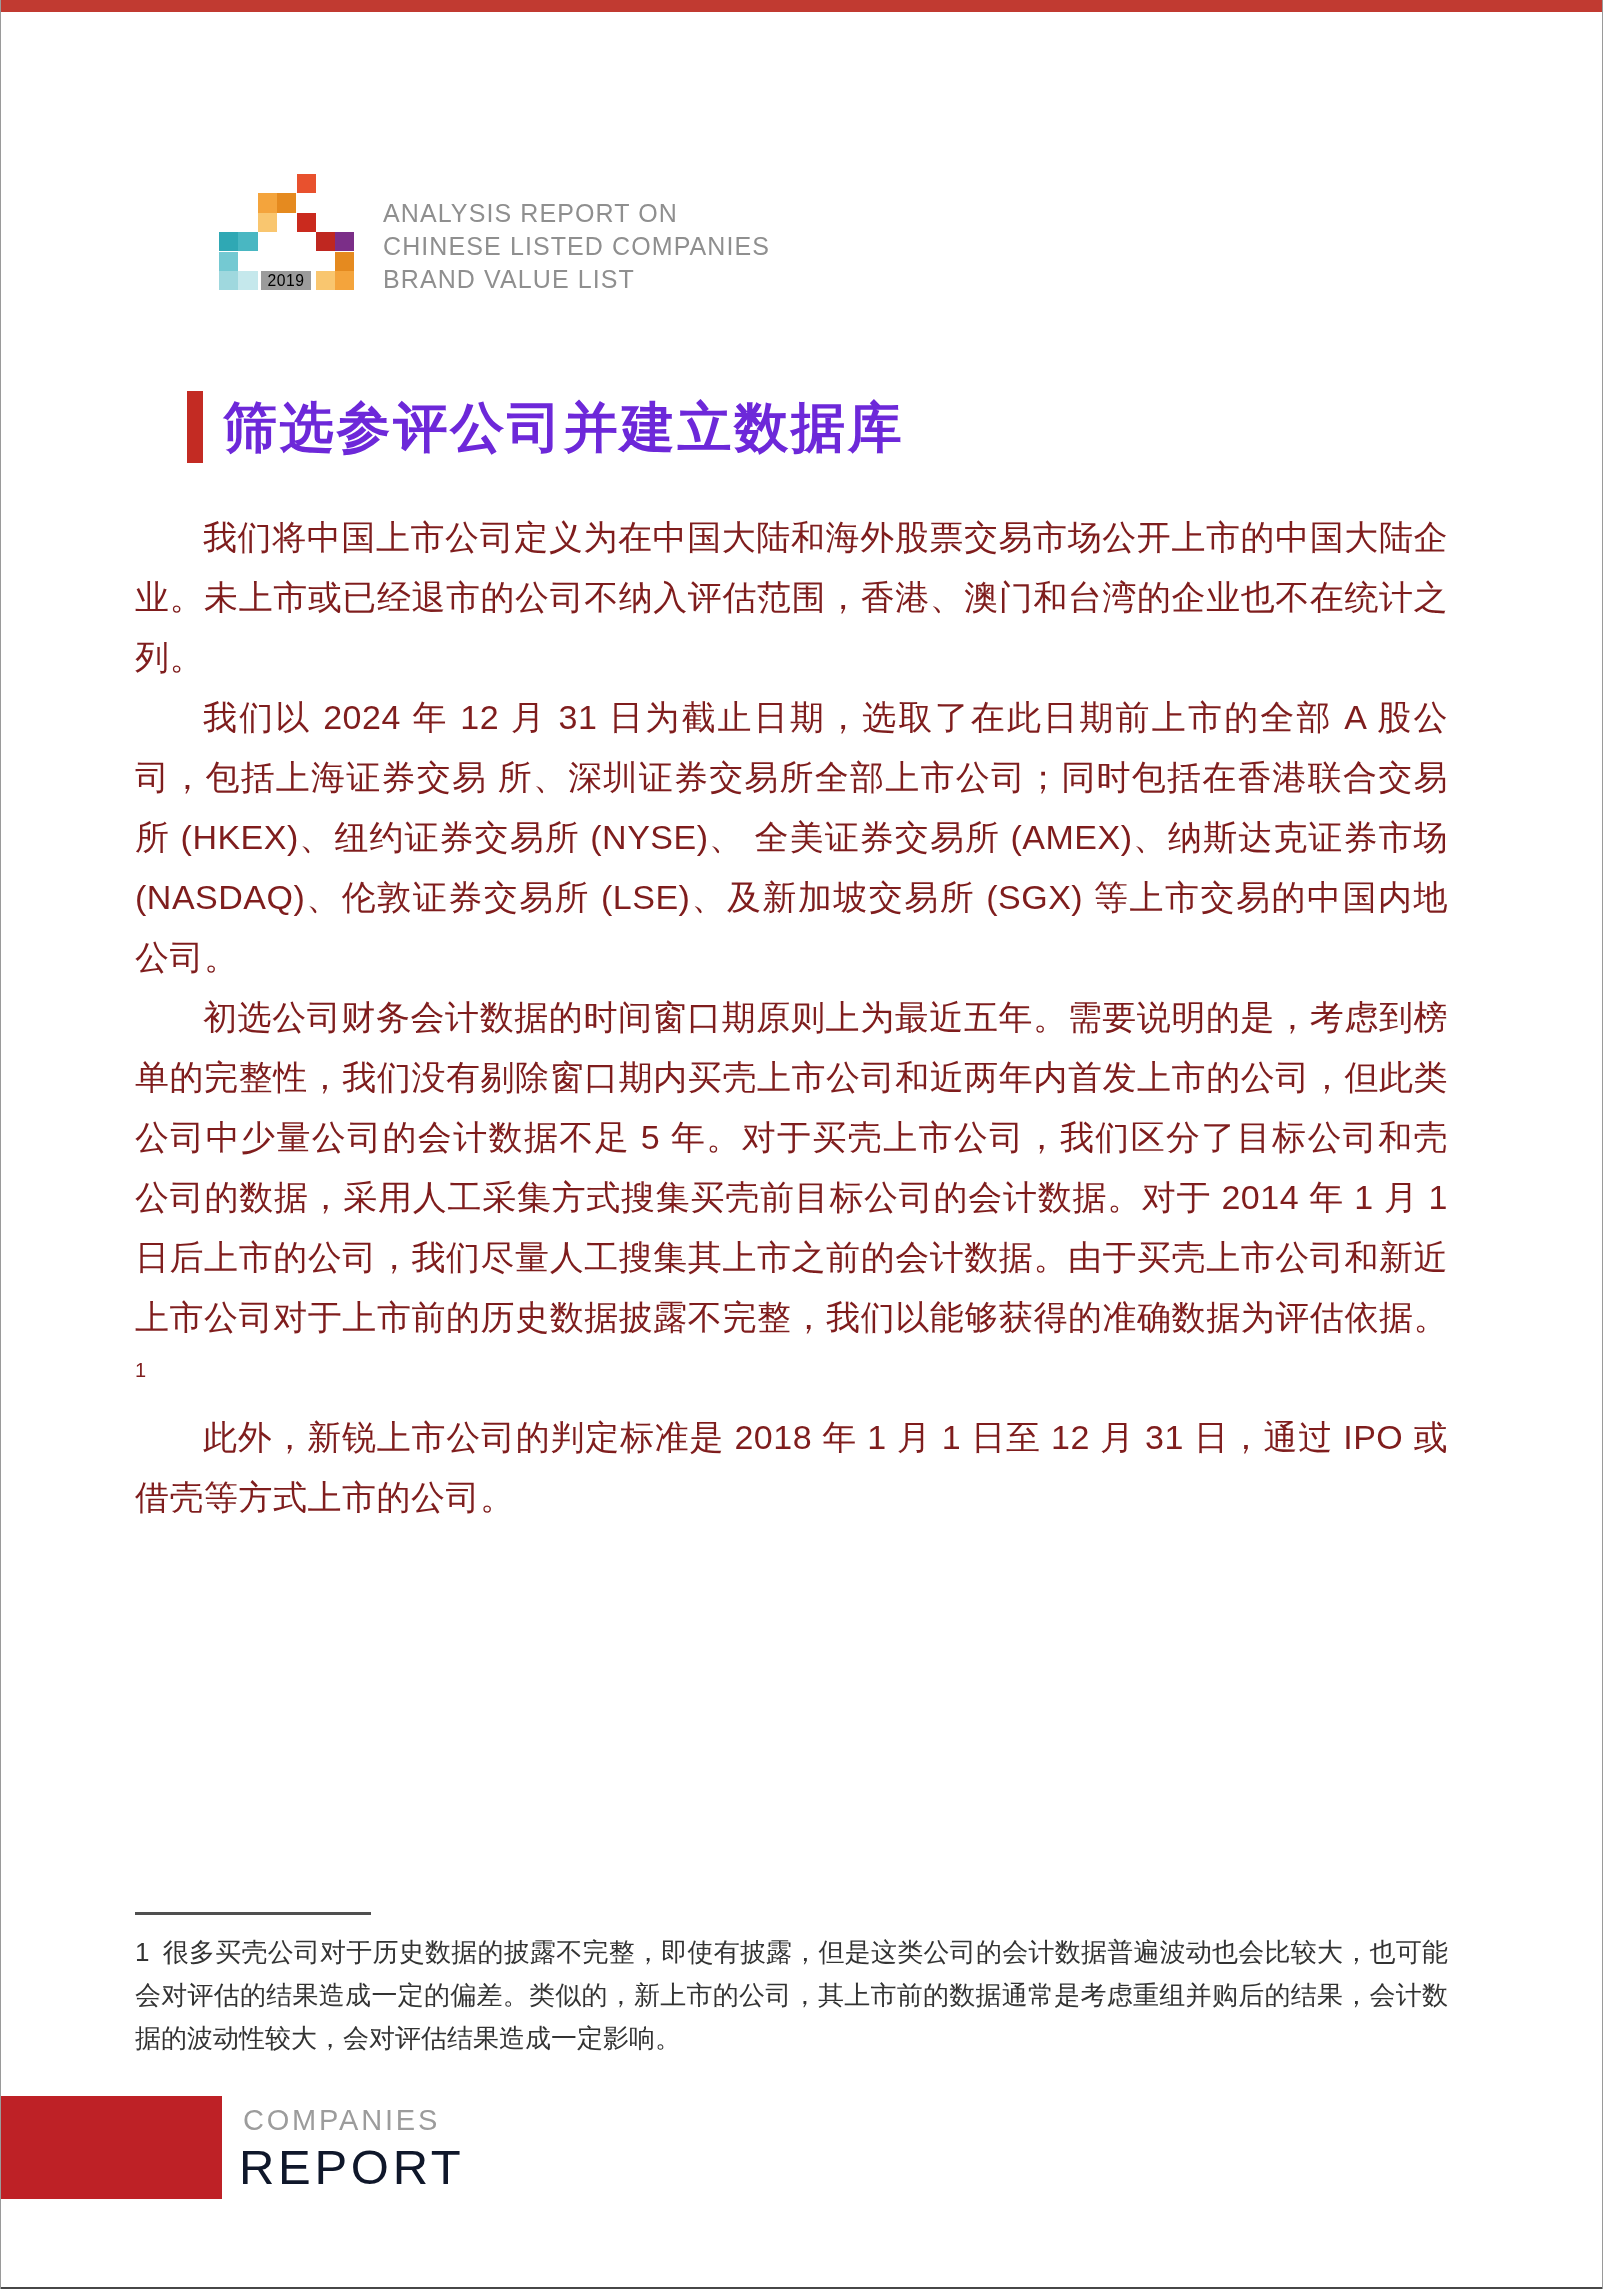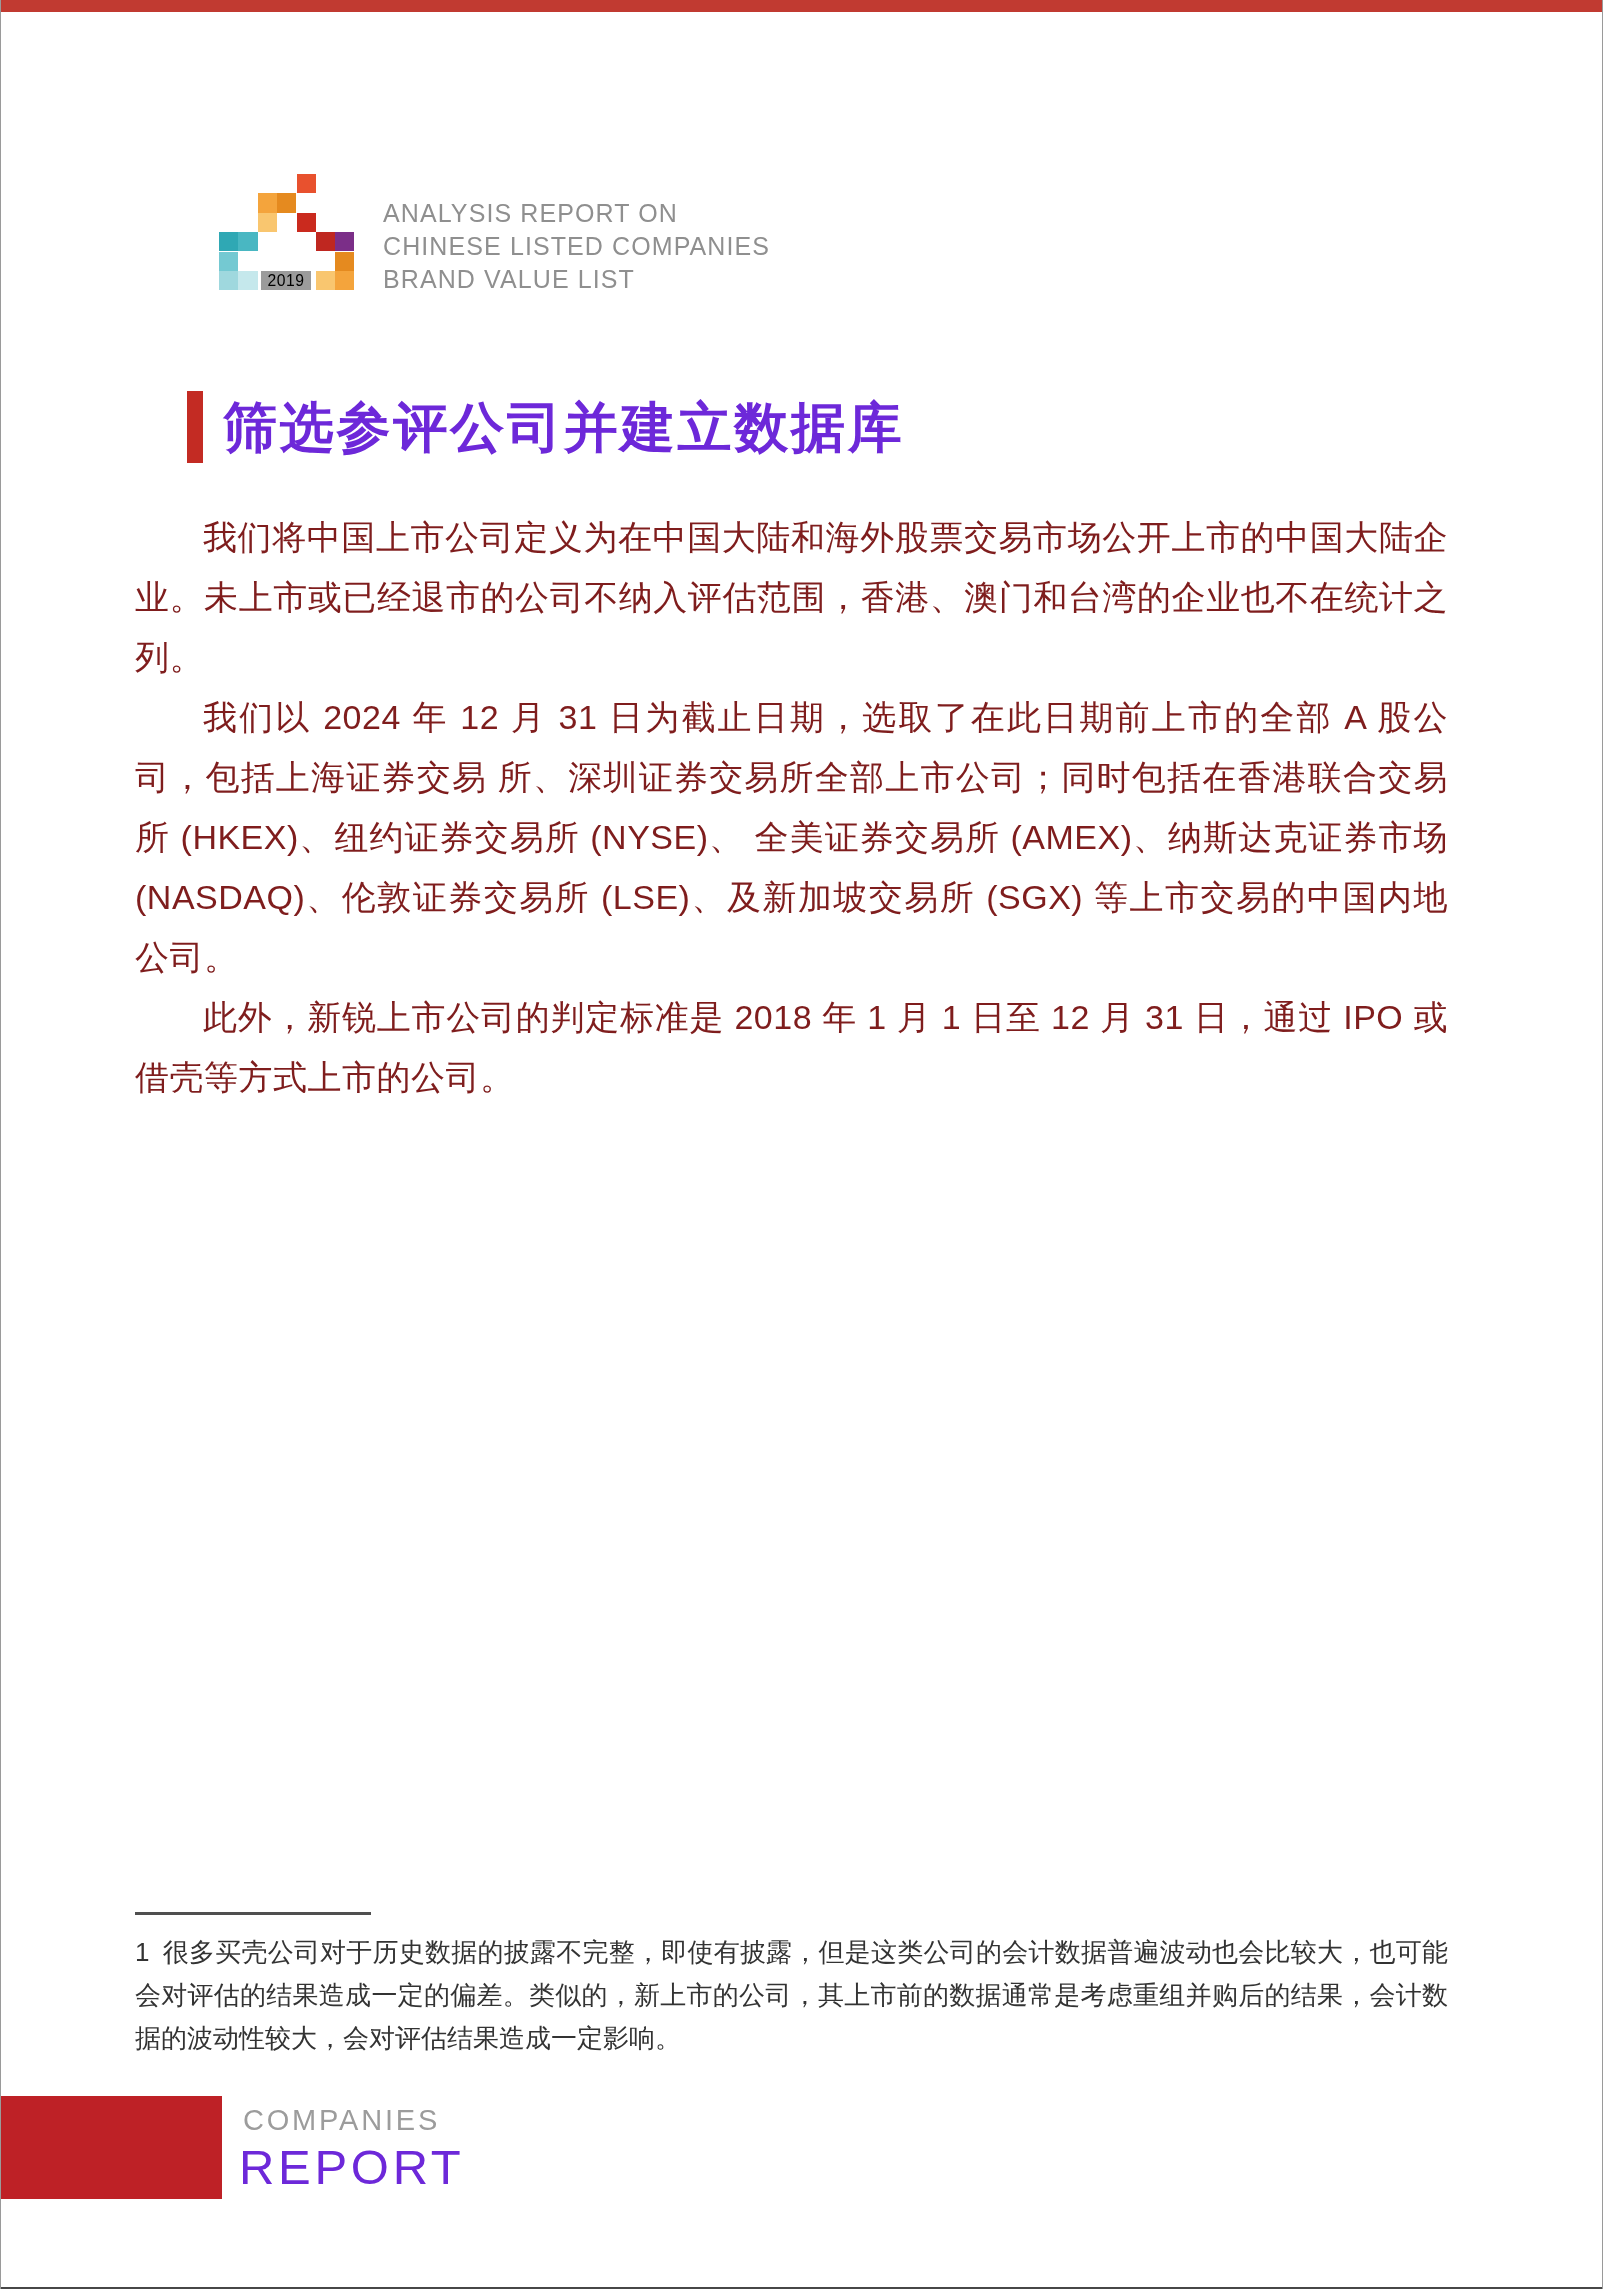--- a/index.html
+++ b/index.html
@@ -56,21 +56,21 @@
   .footnote p{margin:0;}
   .footnote .fn-marker{padding-right:13px;}
   
   .footer-block{position:absolute;left:0;top:2096px;width:221px;height:103px;}
   .footer-analysis{
     position:absolute;left:242px;top:2104px;
     font-size:29px;color:#9c9c9c;letter-spacing:2.8px;font-weight:300;
   }
   .footer-report{
     position:absolute;left:238px;top:2139px;
-    font-size:49px;color:#6d28d9;letter-spacing:3.7px;font-weight:300;
+    font-size:49px;color:#0f172a;letter-spacing:3.7px;font-weight:300;
   }
 </style>
 </head>
 <body>
 
 <div class="page">
 
   <div class="top-band" style="background: rgb(193, 58, 49);"></div>
 
   <div class="logo">
@@ -99,20 +99,21 @@
     <div>BRAND VALUE LIST</div>
   </div>
 
   <div class="title-bar" style="background: rgb(195, 43, 35);"></div>
   <h1 class="section-title">筛选参评公司并建立数据库</h1>
 
   <div class="body-text">
 
   <p>我们将中国上市公司定义为在中国大陆和海外股票交易市场公开上市的中国大陆企业。未上市或已经退市的公司不纳入评估范围，香港、澳门和台湾的企业也不在统计之列。</p>
       <p>我们以 2024 年 12 月 31 日为截止日期，选取了在此日期前上市的全部 A 股公司，包括上海证券交易 所、深圳证券交易所全部上市公司；同时包括在香港联合交易所 (HKEX)、纽约证券交易所 (NYSE)、 全美证券交易所 (AMEX)、纳斯达克证券市场 (NASDAQ)、伦敦证券交易所 (LSE)、及新加坡交易所 (SGX) 等上市交易的中国内地公司。</p>
+      <p>初选公司财务会计数据的时间窗口期原则上为最近五年。需要说明的是，考虑到榜单的完整性，我们没有剔除窗口期内买壳上市公司和近两年内首发上市的公司，但此类公司中少量公司的会计数据不足 5 年。对于买壳上市公司，我们区分了目标公司和壳公司的数据，采用人工采集方式搜集买壳前目标公司的会计数据。对于 2014 年 1 月 1 日后上市的公司，我们尽量人工搜集其上市之前的会计数据。由于买壳上市公司和新近上市公司对于上市前的历史数据披露不完整，我们以能够获得的准确数据为评估依据。<sup>1</sup></p>
       <p>此外，新锐上市公司的判定标准是 2018 年 1 月 1 日至 12 月 31 日，通过 IPO 或借壳等方式上市的公司。</p>
     </div>
 
   <div class="footnote-sep"></div>
   <div class="footnote">
     <p>
       <span class="fn-marker">1</span><span>很多买壳公司对于历史数据的披露不完整，即使有披露，但是这类公司的会计数据普遍波动也会比较大，也可能会对评估的结果造成一定的偏差。类似的，新上市的公司，其上市前的数据通常是考虑重组并购后的结果，会计数据的波动性较大，会对评估结果造成一定影响。</span>
     </p>
   </div>
 

